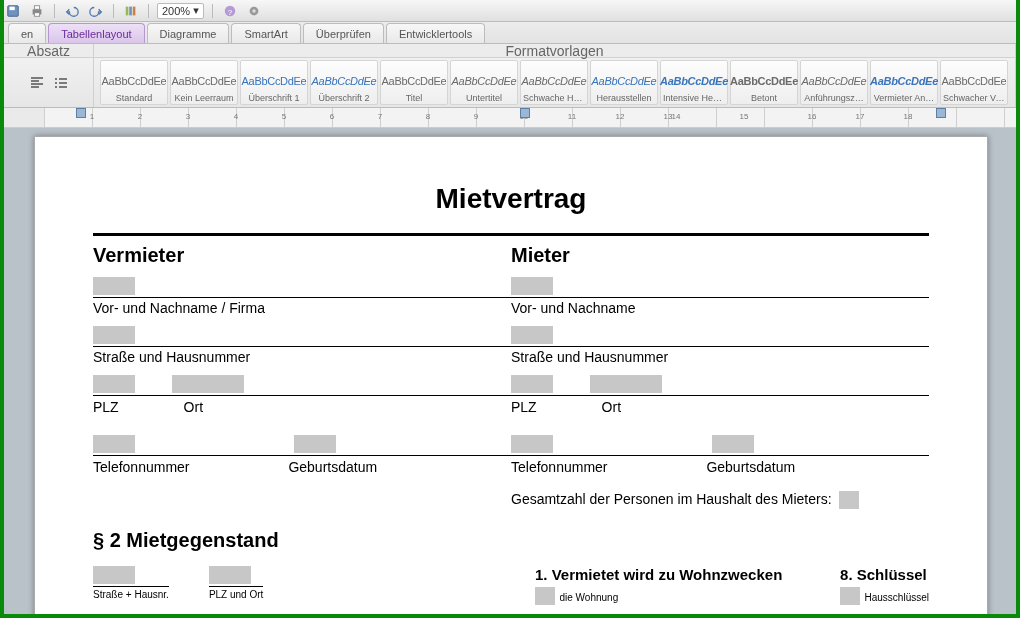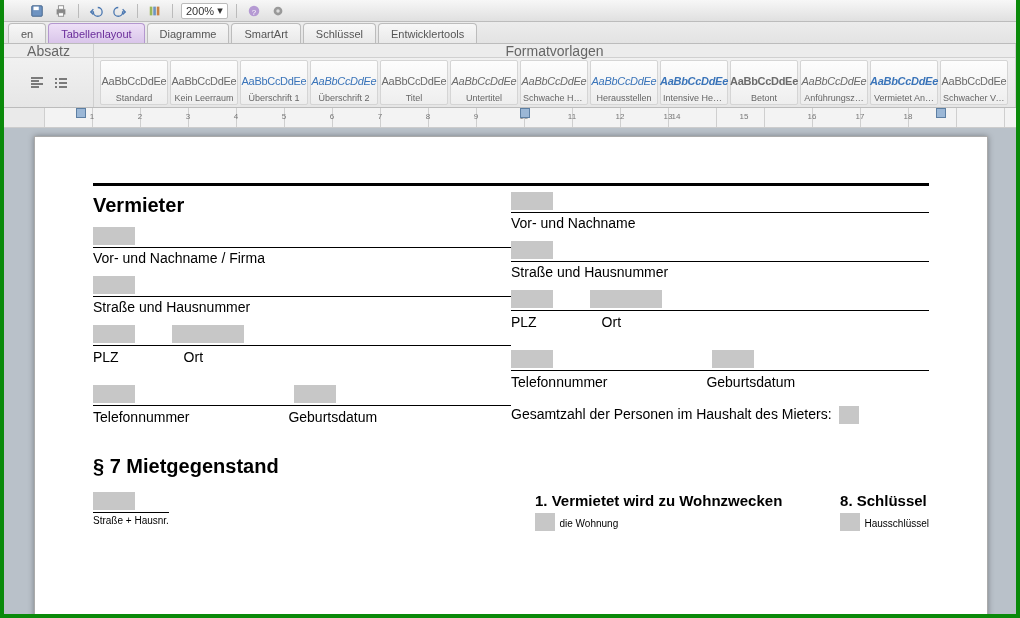--- a/index.html
+++ b/index.html
@@ -10,21 +10,21 @@
   .window {
     position:absolute; left:4px; top:0; right:4px; bottom:4px;
     background:#e9e9e9;
     box-shadow:0 0 0 4px #0a8a0a inset;
   }
 
   .qat {
     height:22px;
     background:linear-gradient(#f7f7f7,#e0e0e0);
     border-bottom:1px solid #bcbcbc;
-    display:flex; align-items:center; gap:6px; padding:0 24px;
+    display:flex; align-items:center; gap:6px; padding:0 0;
     font-size:11px;
   }
   .qat-icon {
     width:18px; height:16px; display:flex; align-items:center; justify-content:center;
     border-radius:2px; color:#444;
   }
   .qat-icon svg { width:14px; height:14px; }
   .sep { width:1px; height:14px; background:#bbb; margin:0 2px; }
   .zoom {
     font-size:11px; color:#333; background:#fff; border:1px solid #bbb;
@@ -238,21 +238,21 @@
           <circle cx="8" cy="8" r="2" fill="#ddd"></circle>
         </svg>
     </span>
   </div>
 
   <div class="tabsbar">
     <div class="tab">en</div>
     <div class="tab active">Tabellenlayout</div>
     <div class="tab">Diagramme</div>
     <div class="tab">SmartArt</div>
-    <div class="tab">Schlüssel</div>
+    <div class="tab">Überprüfen</div>
     <div class="tab">Entwicklertools</div>
   </div>
 
   <div class="ribbon">
     <div class="ribbon-group" style="width:90px">
       <div class="grp-title">Absatz</div>
       <div class="para-body">
         <span class="para-btn">
             <svg viewBox="0 0 14 14">
               <path d="M1 2h12M1 5h8M1 8h12M1 11h8" stroke="#555" stroke-width="1.3"></path>
@@ -310,21 +310,21 @@
           <div class="style-item">
             <div class="style-sample bold">AaBbCcDdEe</div>
             <div class="style-name">Betont</div>
           </div>
           <div class="style-item">
             <div class="style-sample italic">AaBbCcDdEe</div>
             <div class="style-name">Anführungsz…</div>
           </div>
           <div class="style-item">
             <div class="style-sample blue italic bold">AaBbCcDdEe</div>
-            <div class="style-name">Vermietet An…</div>
+            <div class="style-name">Vermieter An…</div>
           </div>
           <div class="style-item">
             <div class="style-sample">AaBbCcDdEe</div>
             <div class="style-name">Schwacher Ve…</div>
           </div>
         </div>
     </div>
   </div>
 
   <div class="ruler">
@@ -350,20 +350,21 @@
         <span class="ruler-num" style="left: 864px;">18</span>
       </div>
     <div class="ruler-marker" style="left:72px"></div>
     <div class="ruler-marker" style="left:516px"></div>
     <div class="ruler-marker" style="left:932px"></div>
   </div>
 
   <div class="workarea">
     <div class="page">
 
+      <div class="doc-title">Mietvertrag</div>
       <hr class="rule-thick">
 
       <div class="two-col">
 
         <div class="col">
           <div class="sect-h">Vermieter</div>
 
           <div class="field-row"><span class="placeholder pw-40"></span></div>
           <hr class="field-line">
           <div class="field-label">Vor- und Nachname / Firma</div>
@@ -391,20 +392,21 @@
           </div>
           <hr class="field-line">
           <div>
             <span class="field-label inline">Telefonnummer</span>
             <span class="gap-lg" style="width:90px"></span>
             <span class="field-label inline">Geburtsdatum</span>
           </div>
         </div>
 
         <div class="col">
+          <div class="sect-h">Mieter</div>
 
           <div class="field-row"><span class="placeholder pw-40"></span></div>
           <hr class="field-line">
           <div class="field-label">Vor- und Nachname</div>
 
           <div class="field-row"><span class="placeholder pw-40"></span></div>
           <hr class="field-line">
           <div class="field-label">Straße und Hausnummer</div>
 
           <div class="field-row">
@@ -431,28 +433,33 @@
             <span class="field-label inline">Geburtsdatum</span>
           </div>
 
           <div class="haush">
             <span>Gesamtzahl der Personen im Haushalt des Mieters:</span>
             <span class="placeholder pw-18" style="vertical-align:middle;margin-left:4px"></span>
           </div>
         </div>
       </div>
 
-      <div class="sect-h2">§ 7 Mietgegenstand</div>
+      <div class="sect-h2">§ 2 Mietgegenstand</div>
 
       <div class="bottom-row">
         <div class="bottom-left">
           <div>
             <div class="field-row"><span class="placeholder pw-40"></span></div>
             <hr class="field-line">
             <div class="sublabel">Straße + Hausnr.</div>
+          </div>
+          <div>
+            <div class="field-row"><span class="placeholder pw-40"></span></div>
+            <hr class="field-line">
+            <div class="sublabel">PLZ und Ort</div>
           </div>
         </div>
         <div class="bottom-right">
           <div style="flex:1">
             <div class="subhead">1. Vermietet wird zu Wohnzwecken</div>
             <div>
               <span class="placeholder pw-18"></span>
               <span class="sublabel">die Wohnung</span>
             </div>
           </div>

